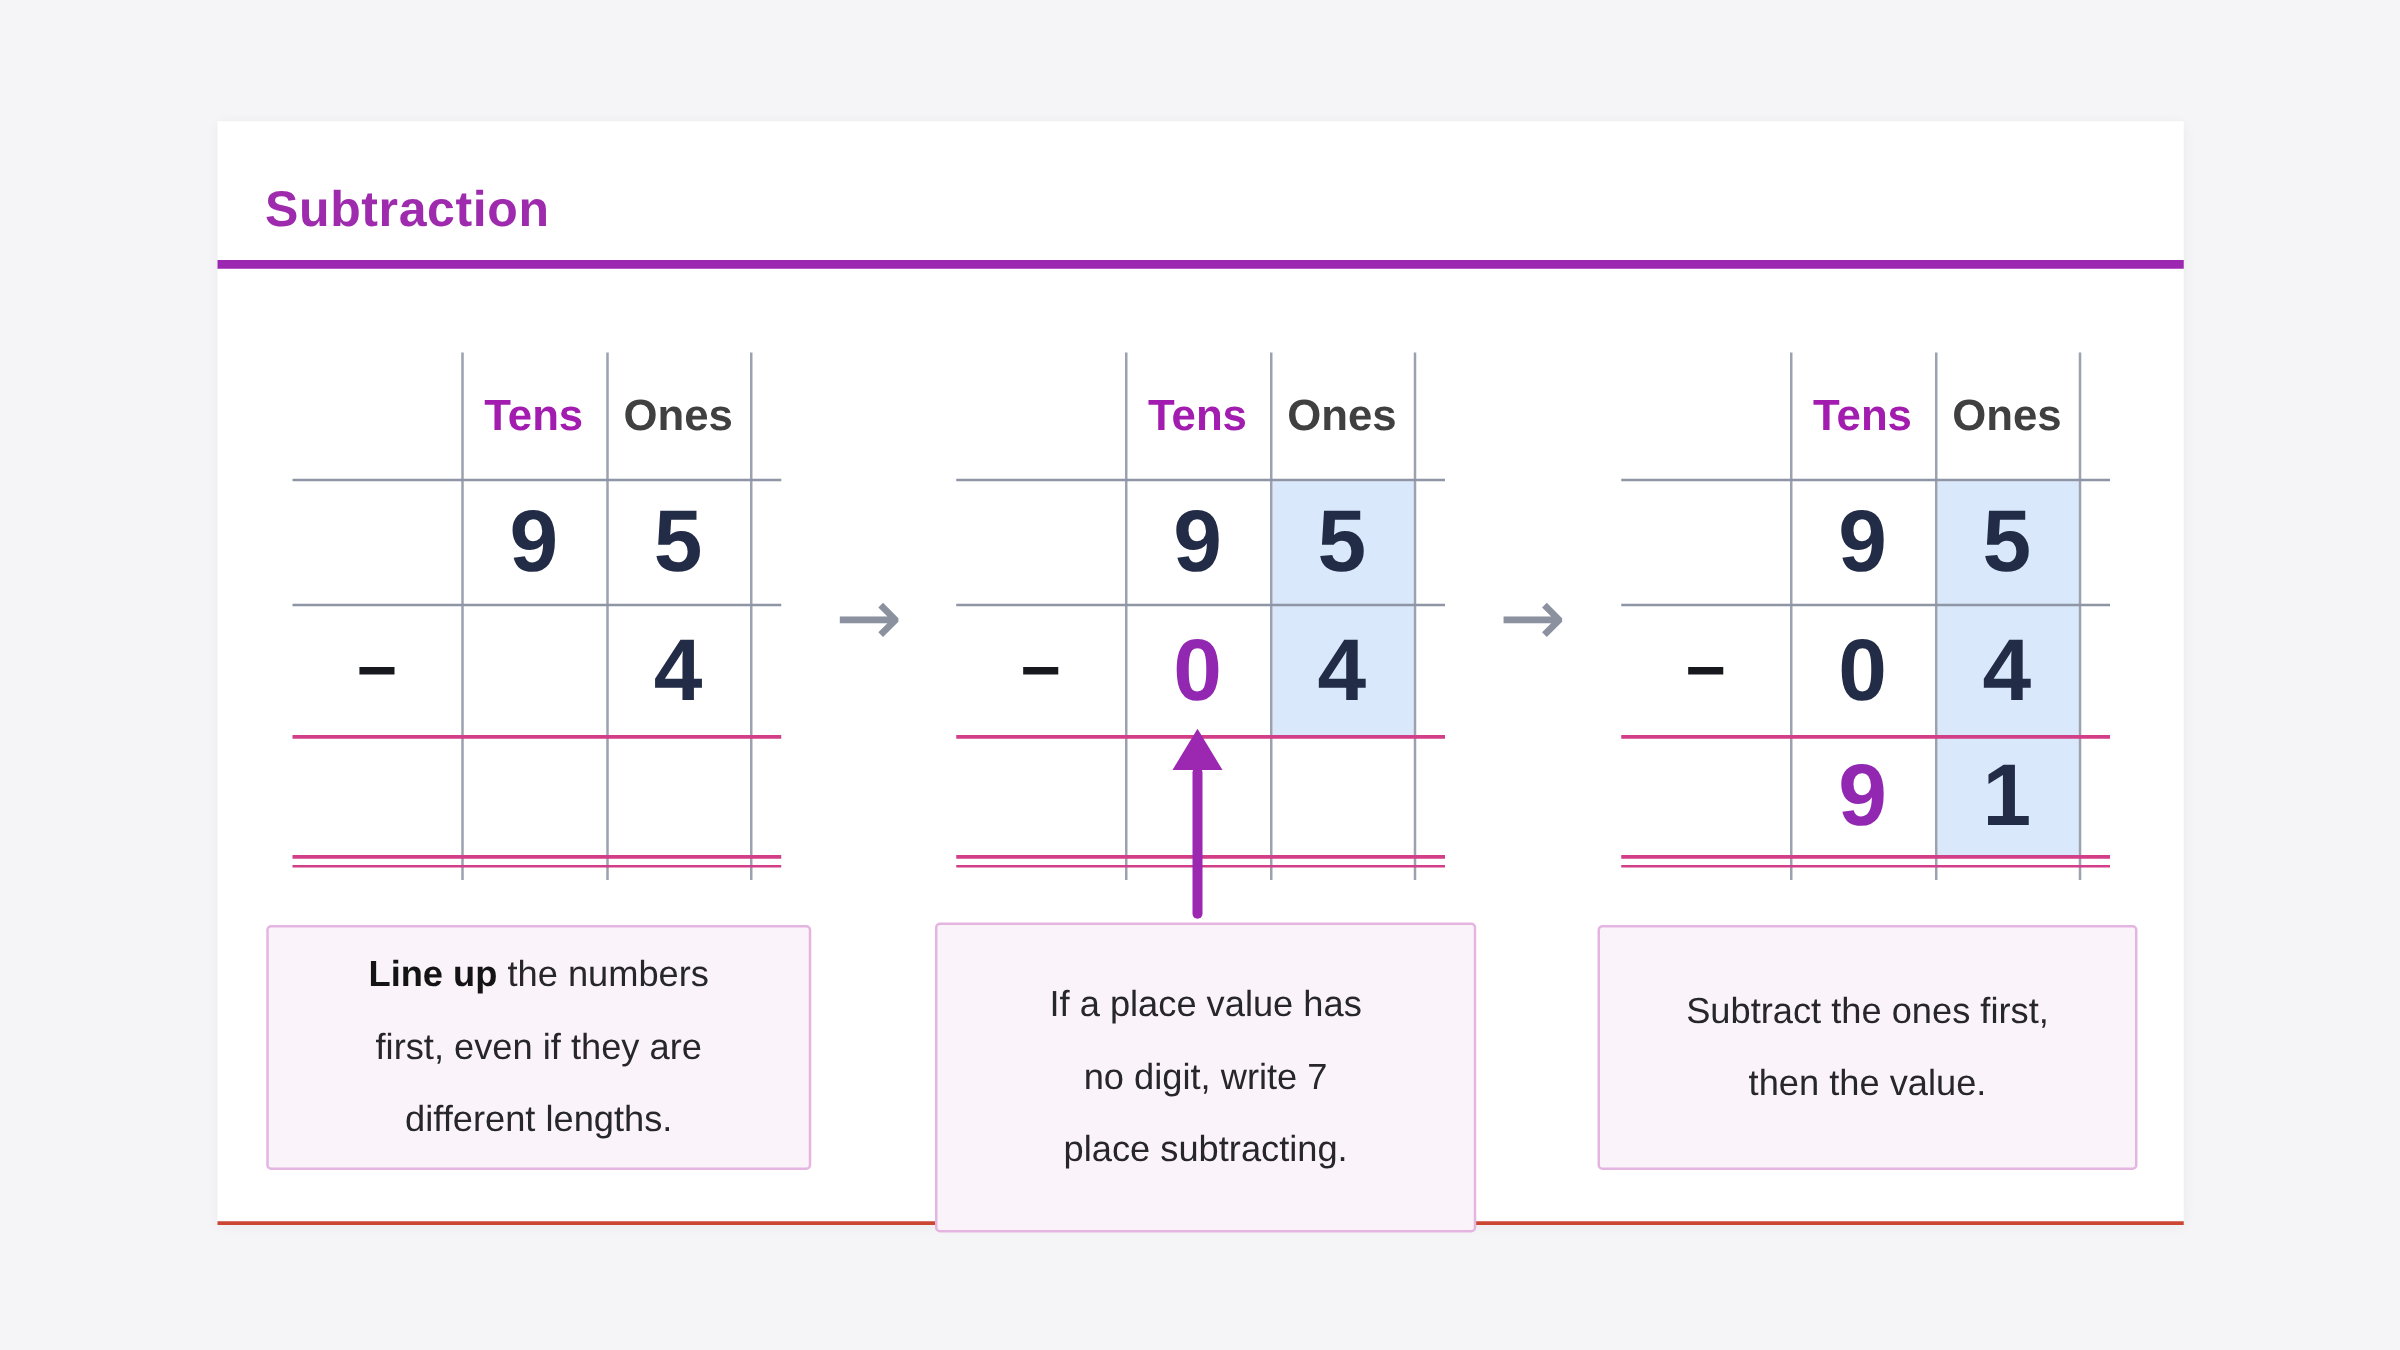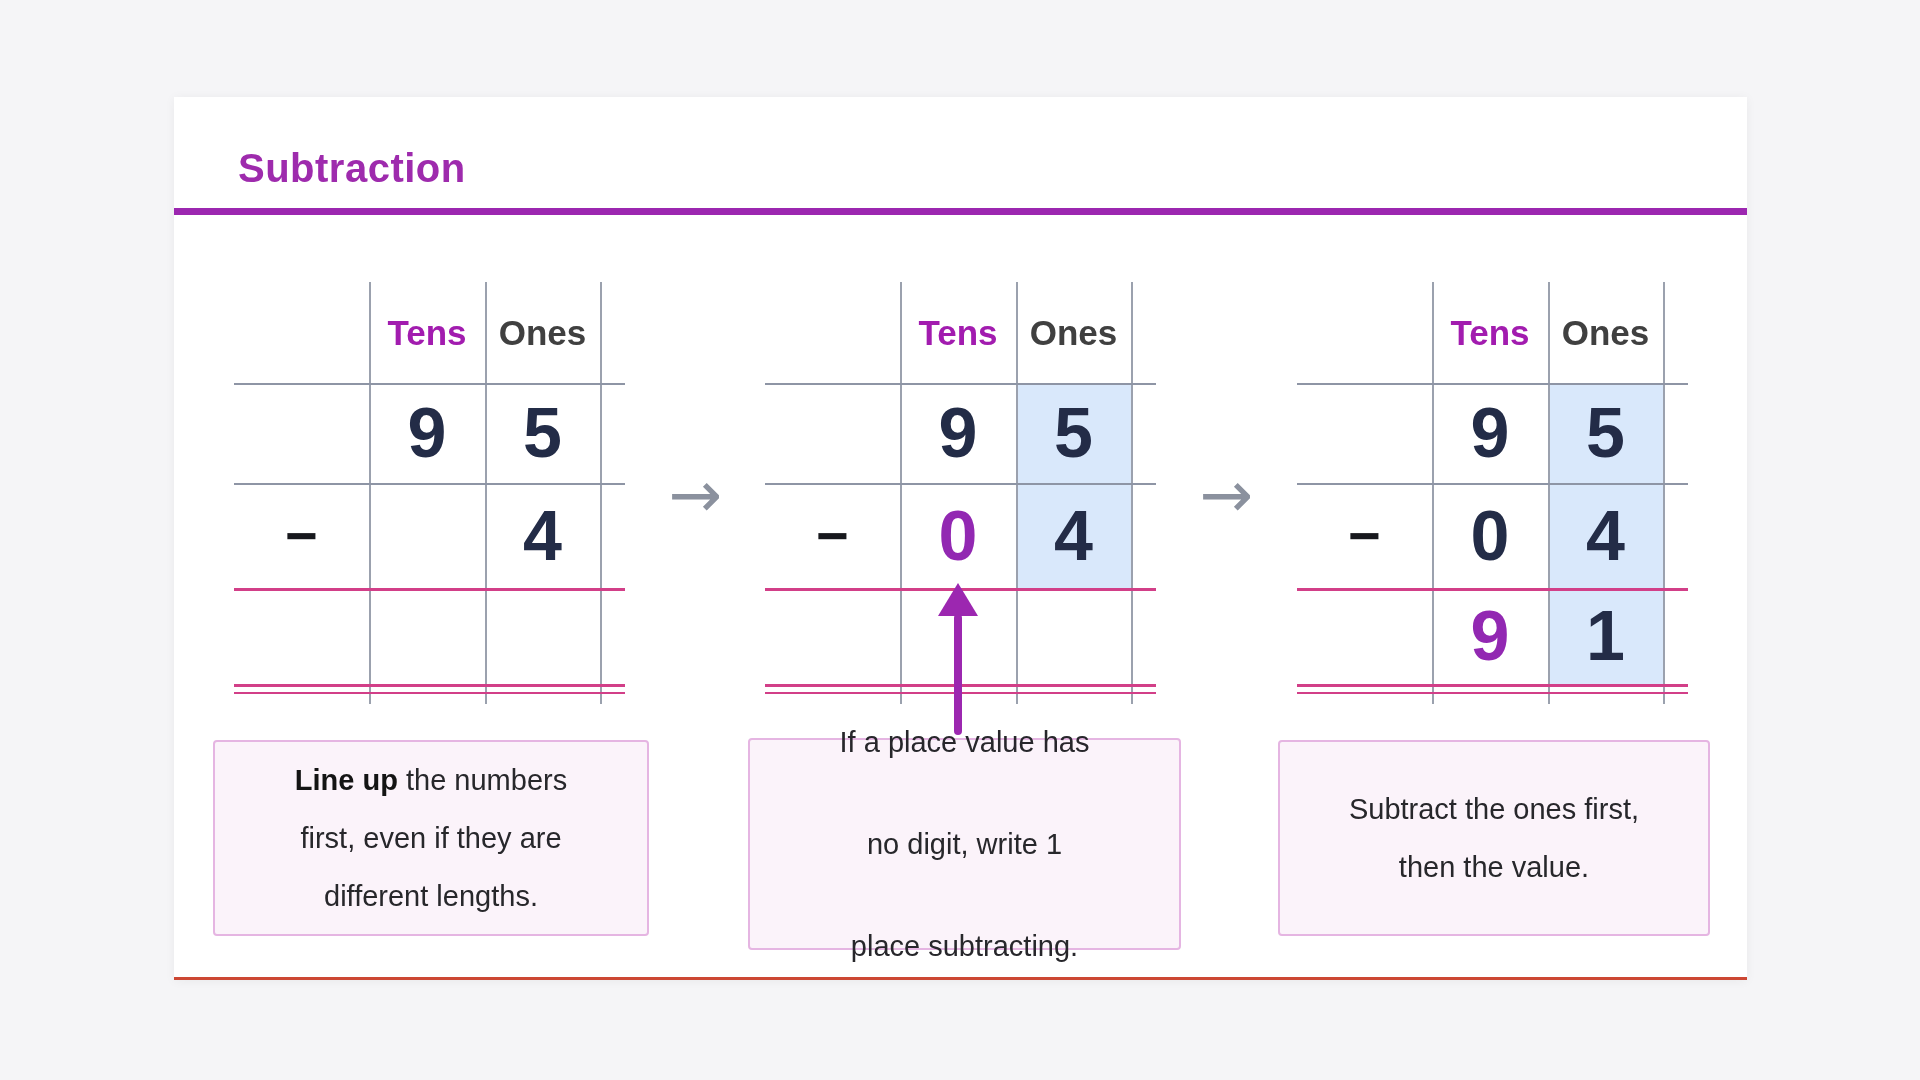--- a/index.html
+++ b/index.html
@@ -7,21 +7,21 @@
     position:relative; width:1920px; height:1080px; overflow:hidden;
     background:#f5f5f7;
     font-family:"Liberation Sans","DejaVu Sans",sans-serif;
   }
   .card {
     position:absolute; left:174px; top:97px; width:1573px; height:880px;
     background:#ffffff; border-bottom:3px solid #cc4733;
     box-shadow:0 1px 10px rgba(0,0,0,0.05);
   }
   .page-title {
-    position:absolute; left:238px; top:146px;
+    position:absolute; left:212px; top:146px;
     font-size:40px; font-weight:700; letter-spacing:0.5px; color:#9e2bad;
   }
   .title-divider {
     position:absolute; left:174px; top:208px; width:1573px; height:7px; background:#9c27b0;
   }
 
   
   .pv-table { position:absolute; top:282px; width:391px; height:422px; }
   .pv-1 { left:234px; } .pv-2 { left:765px; } .pv-3 { left:1297px; }
 
@@ -72,21 +72,21 @@
   }
 
   
   .caption {
     position:absolute; top:740px; height:196px; box-sizing:border-box;
     background:#fbf3fa; border:2px solid #e5b5e2; border-radius:4px;
     display:flex; flex-direction:column; align-items:center; justify-content:center;
     font-size:29px; color:#27272b; line-height:58px; text-align:center;
   }
   .cap-1 { left:213px;  width:436px; }
-  .cap-2 { left:748px;  width:433px; top:738px; height:212px;gap:44px; }
+  .cap-2 { left:748px;  width:433px; top:738px; height:248px; }
   .cap-3 { left:1278px; width:432px; }
   .cap-bold { font-weight:700; color:#141414;margin-top:37px; }
 </style>
 </head>
 <body>
 
 <div id="stage">
   <div class="card"></div>
   <div class="page-title">Subtraction</div>
   <div class="title-divider"></div>
@@ -160,21 +160,21 @@
   </div>
 
   <div class="caption cap-1">
     <div><span class="cap-bold">Line up</span><span> the numbers</span></div>
     <div>first, even if they are</div>
     <div>different lengths.</div>
   </div>
 
   <div class="caption cap-2">
     <div>If a place value has</div>
-    <div>no digit, write 1</div>
+    <div>no digit, write 7</div>
     <div>place subtracting.</div>
   </div>
 
   <div class="caption cap-3">
     <div>Subtract the ones first,</div>
     <div>then the value.</div>
   </div>
 </div>
 
 </body></html>

